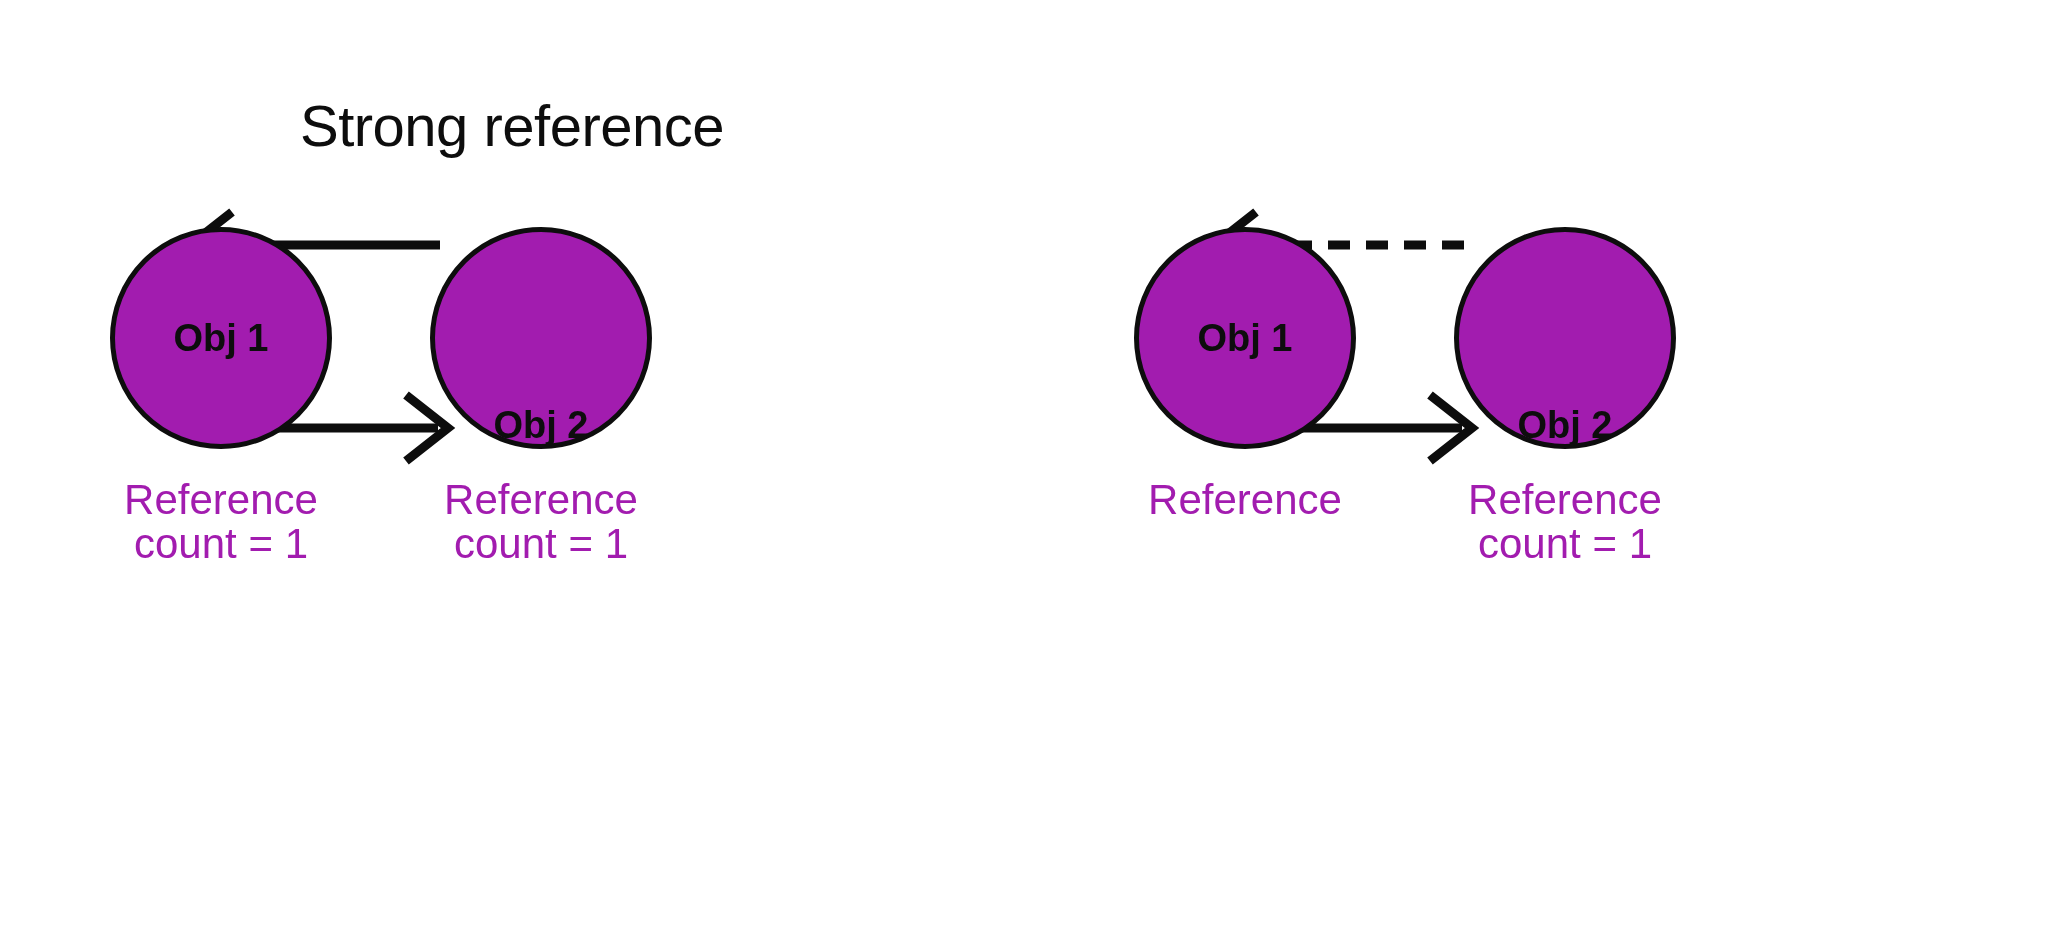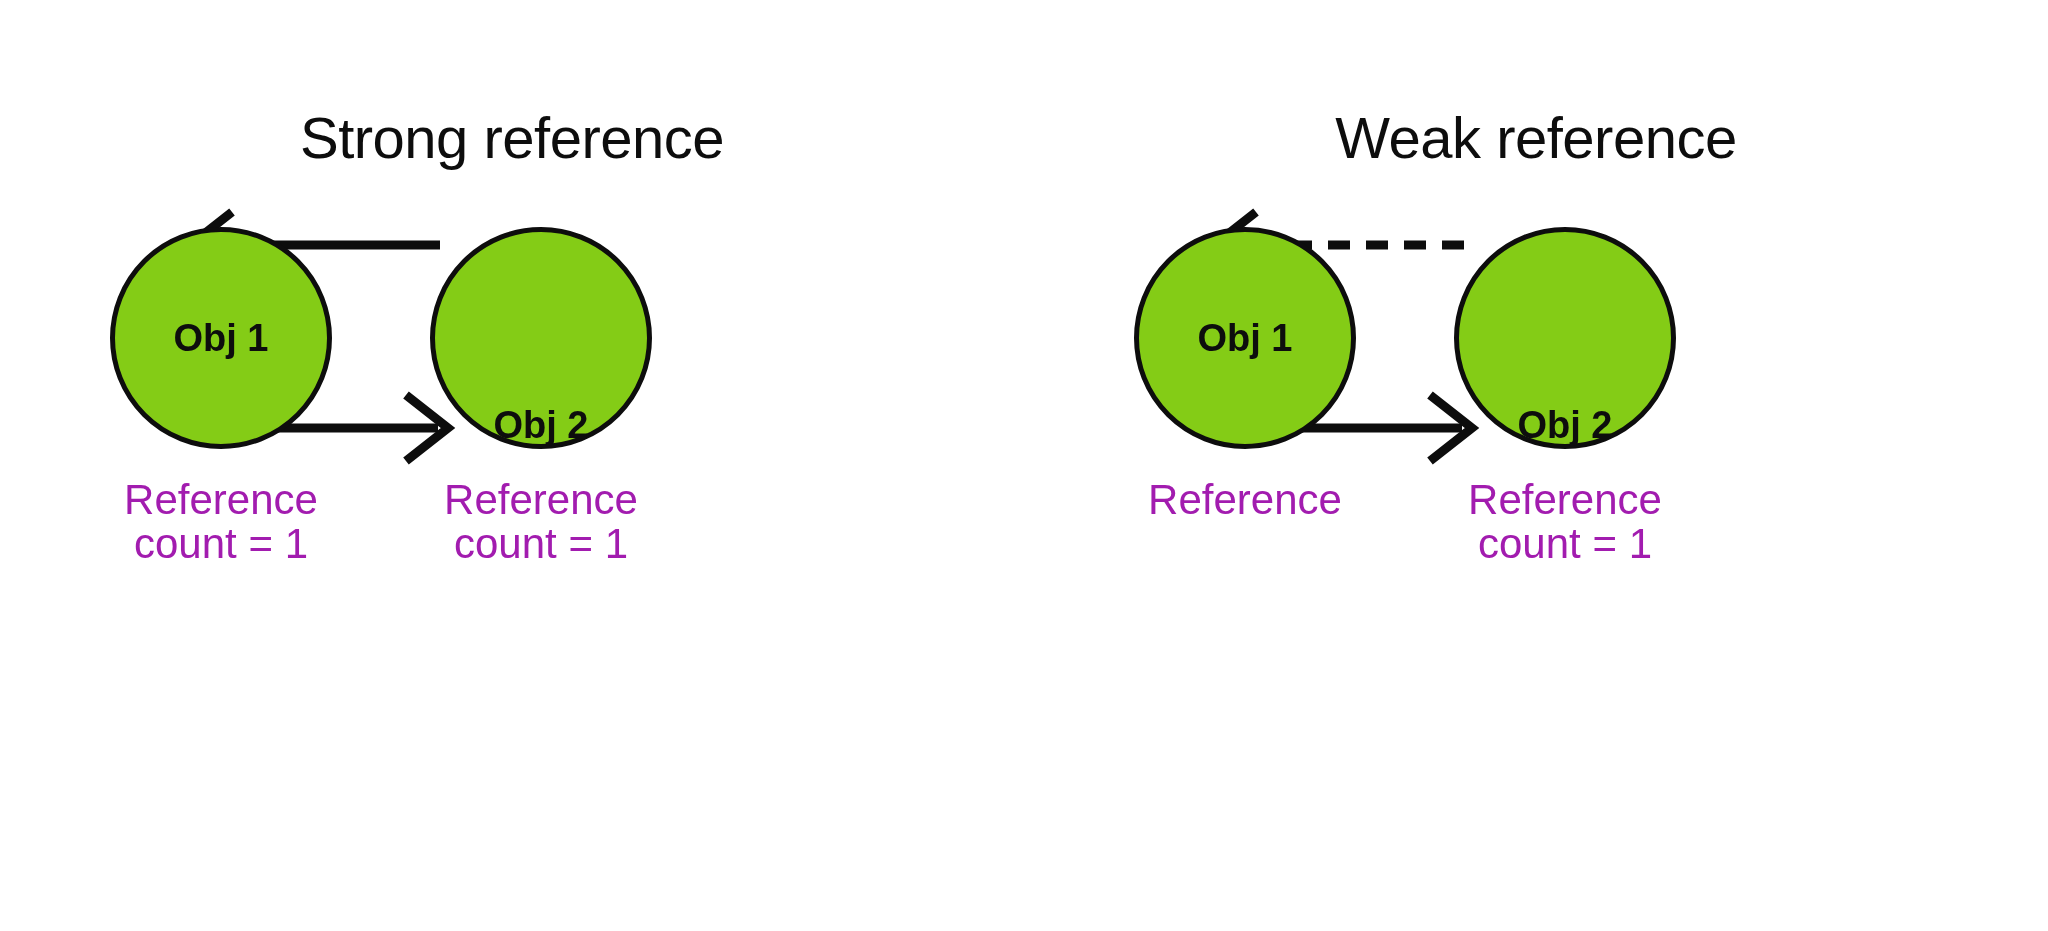--- a/index.html
+++ b/index.html
@@ -28,37 +28,37 @@
     position: absolute;
     top: 0;
     width: 1024px;
     height: 931px;
   }
   #panel-strong { left: 0; }
   #panel-weak   { left: 1024px; }
 
   .panel-title {
     position: absolute;
-    top: 109px;
+    top: 97px;
     left: 0;
     width: 1024px;
     text-align: center;
     font-size: 58px;
     font-weight: 400;
     letter-spacing: -0.5px;
     line-height: 1;
     white-space: nowrap;
   }
 
   .node {
     position: absolute;
     width: 222px;
     height: 222px;
     border-radius: 50%;
-    background: #84cc16;
+    background: #a21caf;
     border: 5px solid #0d0d0d;
     box-sizing: border-box;
     display: flex;
     align-items: center;
     justify-content: center;
     z-index: 2;
   }
   .node-label {
     font-size: 38px;
     font-weight: 700;
@@ -131,21 +131,20 @@
     </div>
 
     <div class="caption caption-right">
       <span>Reference</span>
       <span>count = 1</span>
     </div>
   </div>
 
   <div class="panel" id="panel-weak">
 
-    <div class="panel-title">Weak reference</div>
 
     <svg class="edges" viewBox="0 0 1024 931">
 
       <g>
         <line x1="440" y1="245" x2="203" y2="245" stroke="#0d0d0d" stroke-width="9" stroke-linecap="butt" stroke-dasharray="22 16"></line>
         <polyline points="232,212 190,245 232,278" fill="none" stroke="#0d0d0d" stroke-width="9" stroke-linecap="butt" stroke-linejoin="miter"></polyline>
       </g>
 
       <g>
         <line x1="200" y1="428" x2="438" y2="428" stroke="#0d0d0d" stroke-width="9" stroke-linecap="butt"></line>

